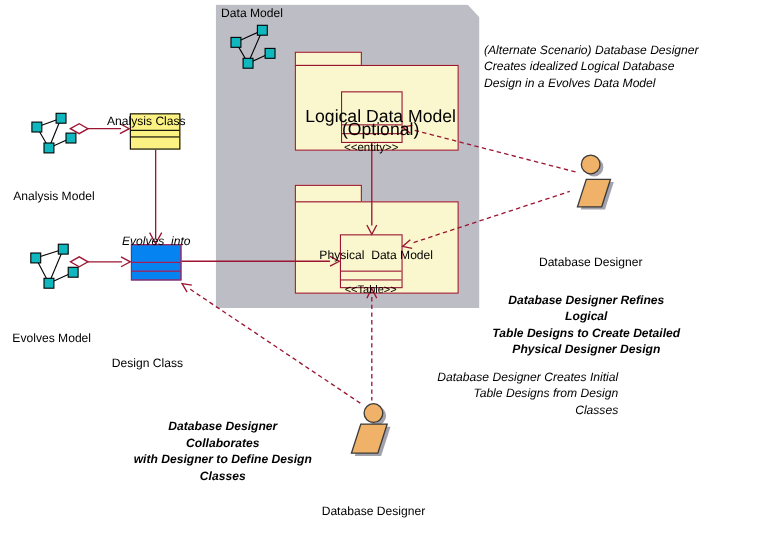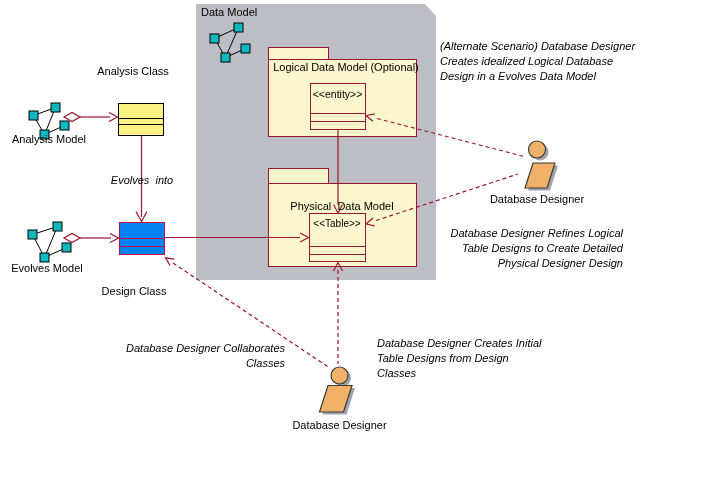--- a/index.html
+++ b/index.html
@@ -24,25 +24,25 @@
   .cls{box-sizing:border-box;}
   .entity{left:310px;top:83px;width:56px;height:47px;background:#FAF7CE;border:1px solid #9B1432;}
   .table{left:309px;top:213px;width:57px;height:49px;background:#FAF7CE;border:1px solid #9B1432;}
   .analysis{left:118px;top:103px;width:46px;height:33px;background:#FBF283;border:1px solid #000;}
   .design{left:119px;top:222px;width:46px;height:33px;background:#0583F0;border:1px solid #BE1144;}
   .div-line{position:absolute;left:0;right:0;height:0;border-top:1px solid #9B1432;}
   .div-black{border-top-color:#000;}
   .div-crimson{border-top-color:#BE1144;}
   
   .lbl{position:absolute;font-size:11px;line-height:12px;white-space:nowrap;}
-  .ctr{text-align:center;white-space:normal;}
+  .ctr{text-align:center;white-space:normal;margin-top:40px;}
   .pre{white-space:pre;}
   .it{font-style:italic;}
   .ann{position:absolute;font-size:11px;line-height:15px;font-style:italic;}
-  .ann.ctr{text-align:right;}
+  .ann.ctr{text-align:center;font-weight:bold;}
   svg.overlay{position:absolute;left:0;top:0;z-index:5;}
   .lbl,.ann{z-index:6;}
 </style>
 </head>
 <body>
 
 <div class="canvas">
 
   <div class="abs pkg"></div>
 
@@ -174,41 +174,42 @@
       <polygon points="328,385.5 352,385.5 343.5,412 319.5,412" fill="#EFB268" stroke="#3b3b3b" stroke-width="1.2"></polygon>
       <circle cx="339.5" cy="375.5" r="8.5" fill="#EFB268" stroke="#3b3b3b" stroke-width="1.2"></circle>
     </g>
   </svg>
 
   <div class="lbl" style="left:201px;top:6px;">Data Model</div>
   <div class="lbl ctr" style="left:90px;top:65px;width:86px;">Analysis Class</div>
   <div class="lbl ctr" style="left:3px;top:133px;width:92px;">Analysis Model</div>
   <div class="lbl ctr" style="left:2px;top:262px;width:90px;">Evolves Model</div>
   <div class="lbl ctr" style="left:90px;top:285px;width:88px;">Design Class</div>
-  <div class="lbl ctr" style="left:269px;top:61px;width:154px;font-size:11px;">Logical Data Model (Optional)</div>
-  <div class="lbl ctr pre" style="left:269px;top:200px;width:146px;">Physical  Data Model</div>
+  <div class="lbl ctr" style="left:269px;top:61px;width:154px;font-size:16px;">Logical Data Model (Optional)</div>
+  <div class="lbl ctr pre" style="left:269px;top:186px;width:146px;">Physical  Data Model</div>
   <div class="lbl ctr" style="left:310px;top:88px;width:55px;font-size:10.5px;">&lt;&lt;entity&gt;&gt;</div>
   <div class="lbl ctr" style="left:309px;top:218px;width:56px;font-size:10px;">&lt;&lt;Table&gt;&gt;</div>
   <div class="lbl ctr pre it" style="left:96px;top:174px;width:92px;">Evolves  into</div>
   <div class="lbl ctr" style="left:487px;top:193px;width:100px;">Database Designer</div>
   <div class="lbl ctr" style="left:289px;top:419px;width:101px;">Database Designer</div>
 
   <div class="ann" style="left:440px;top:39px;width:215px;">
     <div>(Alternate Scenario) Database Designer</div>
     <div>Creates idealized Logical Database</div>
     <div>Design in a Evolves Data Model</div>
   </div>
   <div class="ann ctr" style="left:443px;top:226px;width:180px;">
     <div>Database Designer Refines Logical</div>
     <div>Table Designs to Create Detailed</div>
     <div>Physical Designer Design</div>
   </div>
-  <div class="ann" style="left:377px;top:336px;width:185px;">
+  <div class="ann" style="left:377px;top:336px;width:185px;text-align:right;">
     <div>Database Designer Creates Initial</div>
     <div>Table Designs from Design</div>
     <div>Classes</div>
   </div>
   <div class="ann ctr" style="left:120px;top:341px;width:165px;">
     <div>Database Designer Collaborates</div>
+    <div>with Designer to Define Design</div>
     <div>Classes</div>
   </div>
 
 </div>
 
 </body></html>

